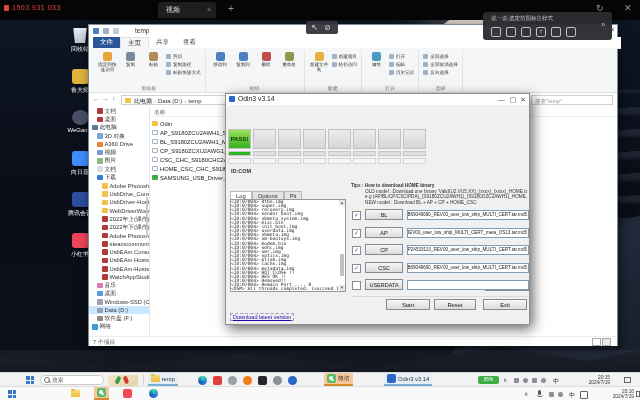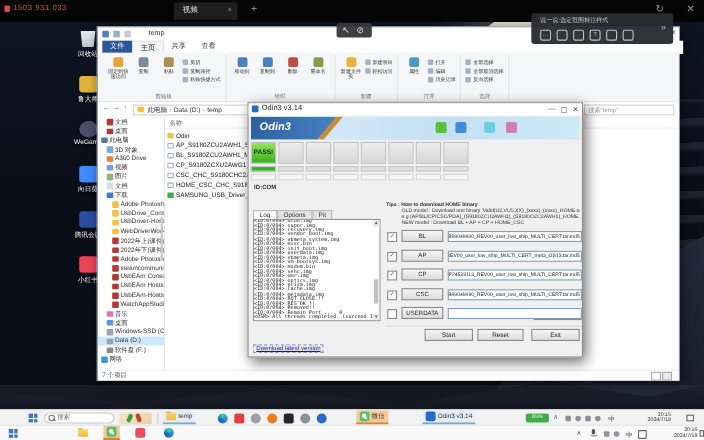--- a/index.html
+++ b/index.html
@@ -505,29 +505,20 @@
   </div>
 
   <div id="odin" class="abs">
     <div id="od-titlebar" class="abs">
       <div id="od-icon" class="abs"></div>
       <div id="od-title" class="abs">Odin3 v3.14</div>
       <div class="winctl" style="right:24px;top:2px;">—</div>
       <div class="winctl" style="right:13px;top:2px;">▢</div>
       <div class="winctl" style="right:3px;top:2px;">✕</div>
     </div>
-    <div id="od-banner" class="abs">
-      <div id="od-trap2"></div>
-      <div id="od-trap"></div>
-      <div id="od-logo">Odin3</div>
-      <div class="od-bicon" style="left:168px;background:#57c23e;"></div>
-      <div class="od-bicon" style="left:186px;background:#3f8cd8;"></div>
-      <div class="od-bicon" style="left:212px;background:#6ecfe0;"></div>
-      <div class="od-bicon" style="left:232px;background:#d87ab8;"></div>
-    </div>
     <div id="od-grid" class="abs">
         <div class="stcell pass" style="left: 0px;">PASS!</div>
         <div class="pbar full" style="left: 0px;"></div>
         <div class="idbox" style="left: 0px;"></div>
         <div class="stcell" style="left: 25px;"></div>
         <div class="pbar" style="left: 25px;"></div>
         <div class="idbox" style="left: 25px;"></div>
         <div class="stcell" style="left: 50px;"></div>
         <div class="pbar" style="left: 50px;"></div>
         <div class="idbox" style="left: 50px;"></div>

